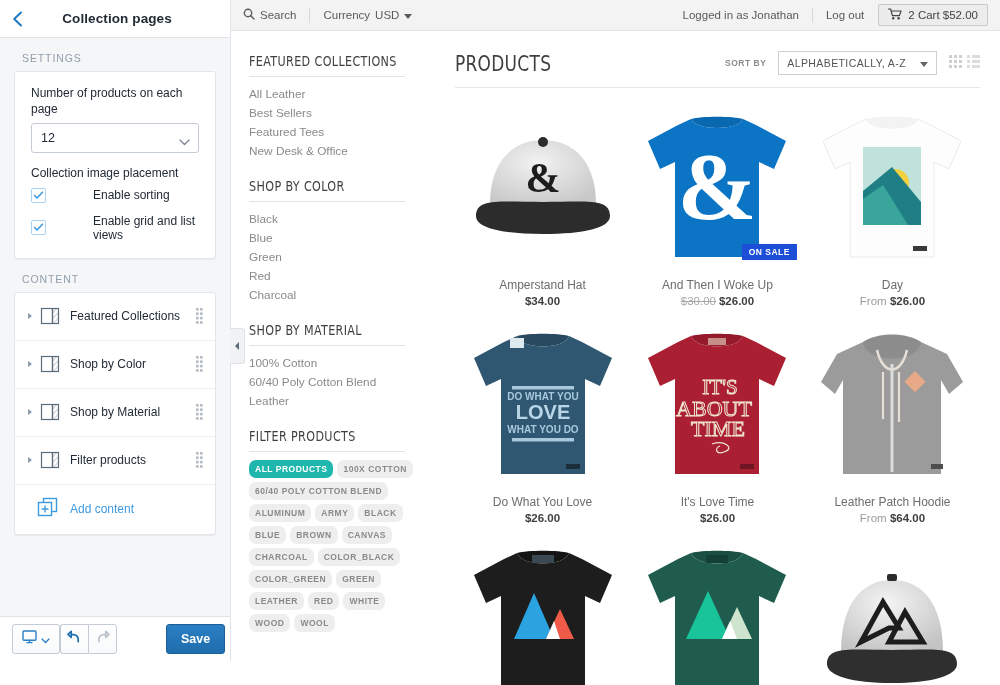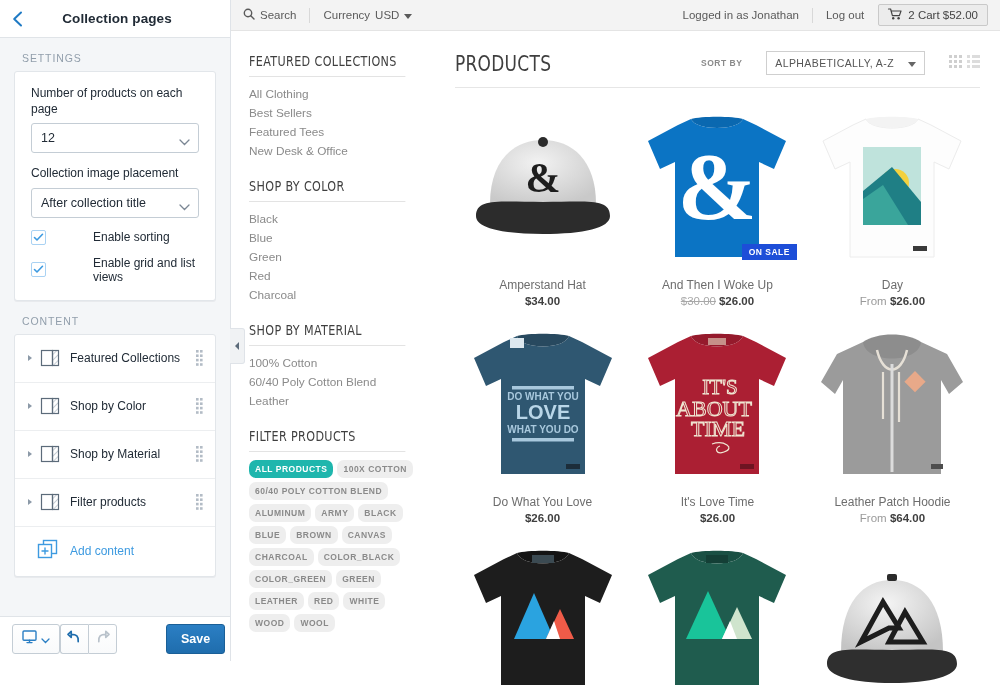--- a/index.html
+++ b/index.html
@@ -185,21 +185,21 @@
   .tag.active { background:#1fb6ad; color:#fff; }
 
   
   .store-main { flex:1; padding: 20px 20px 0 22px; overflow:hidden; }
   .pm-head { display:flex; align-items: center; padding-bottom: 10px; border-bottom: 1px solid #e6e6e6;}
   .pm-title {
     font-family: "Liberation Sans Narrow", "DejaVu Sans Condensed", "Liberation Sans", sans-serif;
     font-size: 21px; color: #3f3f3f; letter-spacing: .3px; text-transform: uppercase;
     transform: scaleX(.9); transform-origin: left bottom;
   }
-  .pm-right { margin-left:auto; display:flex; align-items:center; gap: 24px; padding-bottom: 2px;}
+  .pm-right { margin-left:auto; display:flex; align-items:center; gap: 12px; padding-bottom: 2px;}
   .sortby { font-size: 8.5px; font-weight:bold; letter-spacing:.5px; color:#8a8a8a; text-transform: uppercase;}
   .sortsel {
     border:1px solid #cfcfcf; background:#fff; height: 22px;
     display:flex; align-items:center; padding: 0 8px; gap: 14px;
     font-size: 10.5px; letter-spacing:.4px; color:#555; cursor:pointer;
   }
   .viewicons { display:flex; gap:5px; }
 
   .grid { display:flex; flex-wrap: wrap; padding-top: 14px; }
   .cell { width: 33.333%; box-sizing:border-box; padding: 0 6px; margin-bottom: 12px; }
@@ -243,28 +243,20 @@
           <div class="select-box">
             <span>12</span>
             <span class="chev">
               <svg width="11" height="7" viewBox="0 0 11 7">
                   <path d="M1 1 L5.5 5.5 L10 1" fill="none" stroke="#7b8794" stroke-width="1.3" stroke-linecap="round"></path>
                 </svg>
             </span>
           </div>
 
           <div class="field-label">Collection image placement</div>
-          <div class="select-box">
-            <span>After collection title</span>
-            <span class="chev">
-              <svg width="11" height="7" viewBox="0 0 11 7">
-                  <path d="M1 1 L5.5 5.5 L10 1" fill="none" stroke="#7b8794" stroke-width="1.3" stroke-linecap="round"></path>
-                </svg>
-            </span>
-          </div>
 
           <div class="chk-row">
             <div class="chk">
               <span>
                 <svg width="11" height="11" viewBox="0 0 11 11">
                     <path d="M1.5 5.5 L4 8 L9.5 2.3" fill="none" stroke="#3d9ae0" stroke-width="1.6" stroke-linecap="round" stroke-linejoin="round"></path>
                   </svg>
               </span>
             </div>
             <div class="chk-label">Enable sorting</div>
@@ -495,21 +487,21 @@
           <span>2 Cart $52.00</span>
         </div>
       </div>
     </div>
 
     <div class="store">
 
       <div class="store-side">
 
         <div class="s-head">FEATURED COLLECTIONS</div>
-        <div class="s-link">All Clothing</div>
+        <div class="s-link">All Leather</div>
         <div class="s-link">Best Sellers</div>
         <div class="s-link">Featured Tees</div>
         <div class="s-link">New Desk &amp; Office</div>
 
         <div class="s-gap"></div>
 
         <div class="s-head">SHOP BY COLOR</div>
         <div class="s-link">Black</div>
         <div class="s-link">Blue</div>
         <div class="s-link">Green</div>

